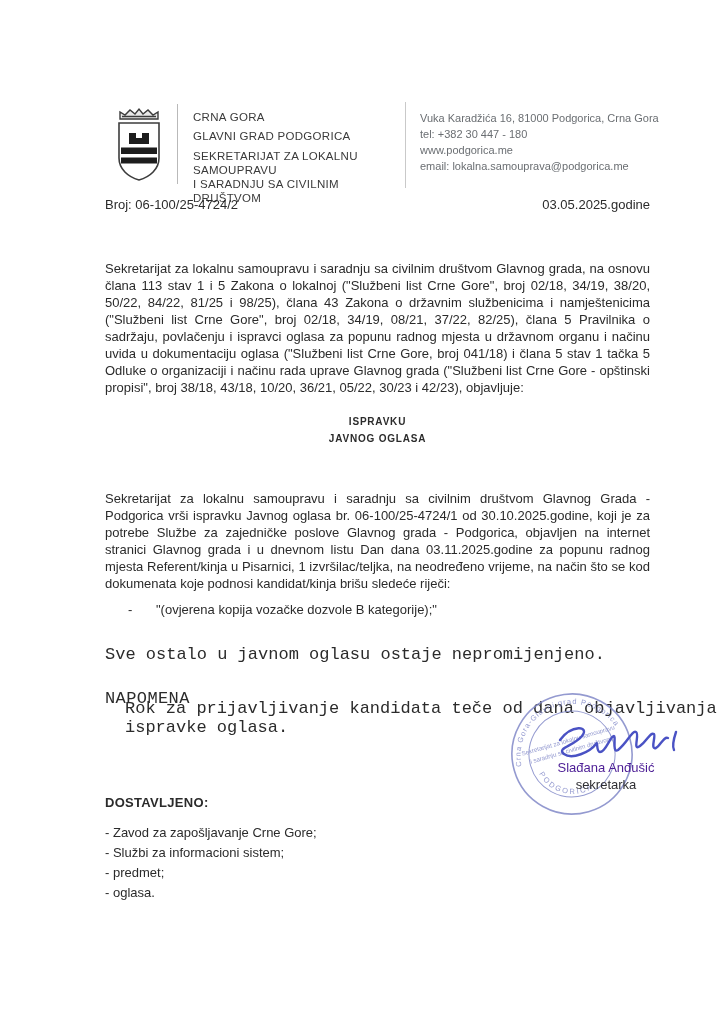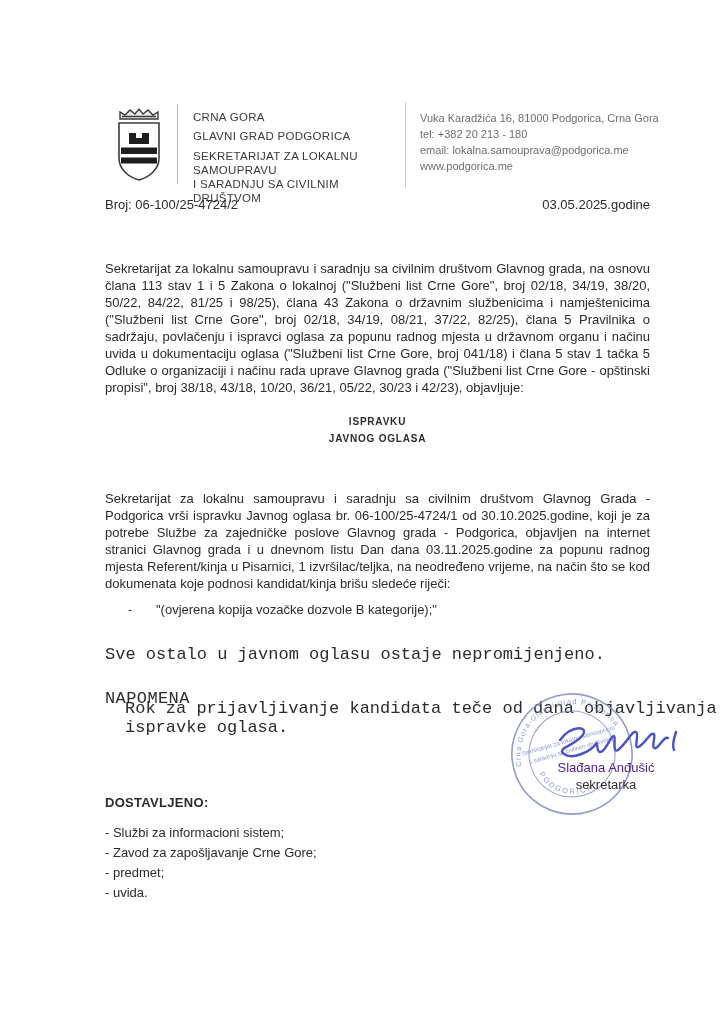--- a/index.html
+++ b/index.html
@@ -71,23 +71,23 @@
     <div class="hdr-div1"></div>
     <div class="org">
       <div class="l1">CRNA GORA</div>
       <div class="l2">GLAVNI GRAD PODGORICA</div>
       <div>SEKRETARIJAT ZA LOKALNU SAMOUPRAVU</div>
       <div>I SARADNJU SA CIVILNIM DRUŠTVOM</div>
     </div>
     <div class="hdr-div2"></div>
     <div class="contact">
       <div>Vuka Karadžića 16, 81000 Podgorica, Crna Gora</div>
-      <div>tel: +382 20 213 - 180</div>
+      <div>tel: +382 30 447 - 180</div>
+      <div>www.podgorica.me</div>
       <div>email: lokalna.samouprava@podgorica.me</div>
-      <div>www.podgorica.me</div>
     </div>
   </div>
 
   <div class="ref-row">
     <span>Broj: 06-100/25-4724/2</span>
     <span>03.05.2025.godine</span>
   </div>
 
   <p class="para p1">Sekretarijat za lokalnu samoupravu i saradnju sa civilnim društvom Glavnog grada, na osnovu člana 113 stav 1 i 5 Zakona o lokalnoj ("Službeni list Crne Gore", broj 02/18, 34/19, 38/20, 50/22, 84/22, 81/25 i 98/25), člana 43 Zakona o državnim službenicima i namještenicima ("Službeni list Crne Gore", broj 02/18, 34/19, 08/21, 37/22, 82/25), člana 5 Pravilnika o sadržaju, povlačenju i ispravci oglasa za popunu radnog mjesta u državnom organu i načinu uvida u dokumentaciju oglasa ("Službeni list Crne Gore, broj 041/18) i člana 5 stav 1 tačka 5 Odluke o organizaciji i načinu rada uprave Glavnog grada ("Službeni list Crne Gore - opštinski propisi", broj 38/18, 43/18, 10/20, 36/21, 05/22, 30/23 i 42/23), objavljuje:</p>
 
@@ -133,19 +133,19 @@
                  C 158 54 152 68 158 66 C 162 64 166 54 170 56" fill="none" stroke="#4a52c4" stroke-width="2.4" stroke-linecap="round"></path>
         <path d="M 178 50 C 176 56 174 64 176 68" fill="none" stroke="#4a52c4" stroke-width="2.4" stroke-linecap="round"></path>
       </g>
     </svg>
     <div class="sig-name">Slađana Anđušić</div>
     <div class="sig-role">sekretarka</div>
   </div>
 
   <div class="dost">
     <div class="head">DOSTAVLJENO:</div>
+    <div>- Zavod za zapošljavanje Crne Gore;</div>
     <div>- Službi za informacioni sistem;</div>
-    <div>- Zavod za zapošljavanje Crne Gore;</div>
     <div>- predmet;</div>
-    <div>- uvida.</div>
+    <div>- oglasa.</div>
   </div>
 
 </div>
 
 </body></html>

